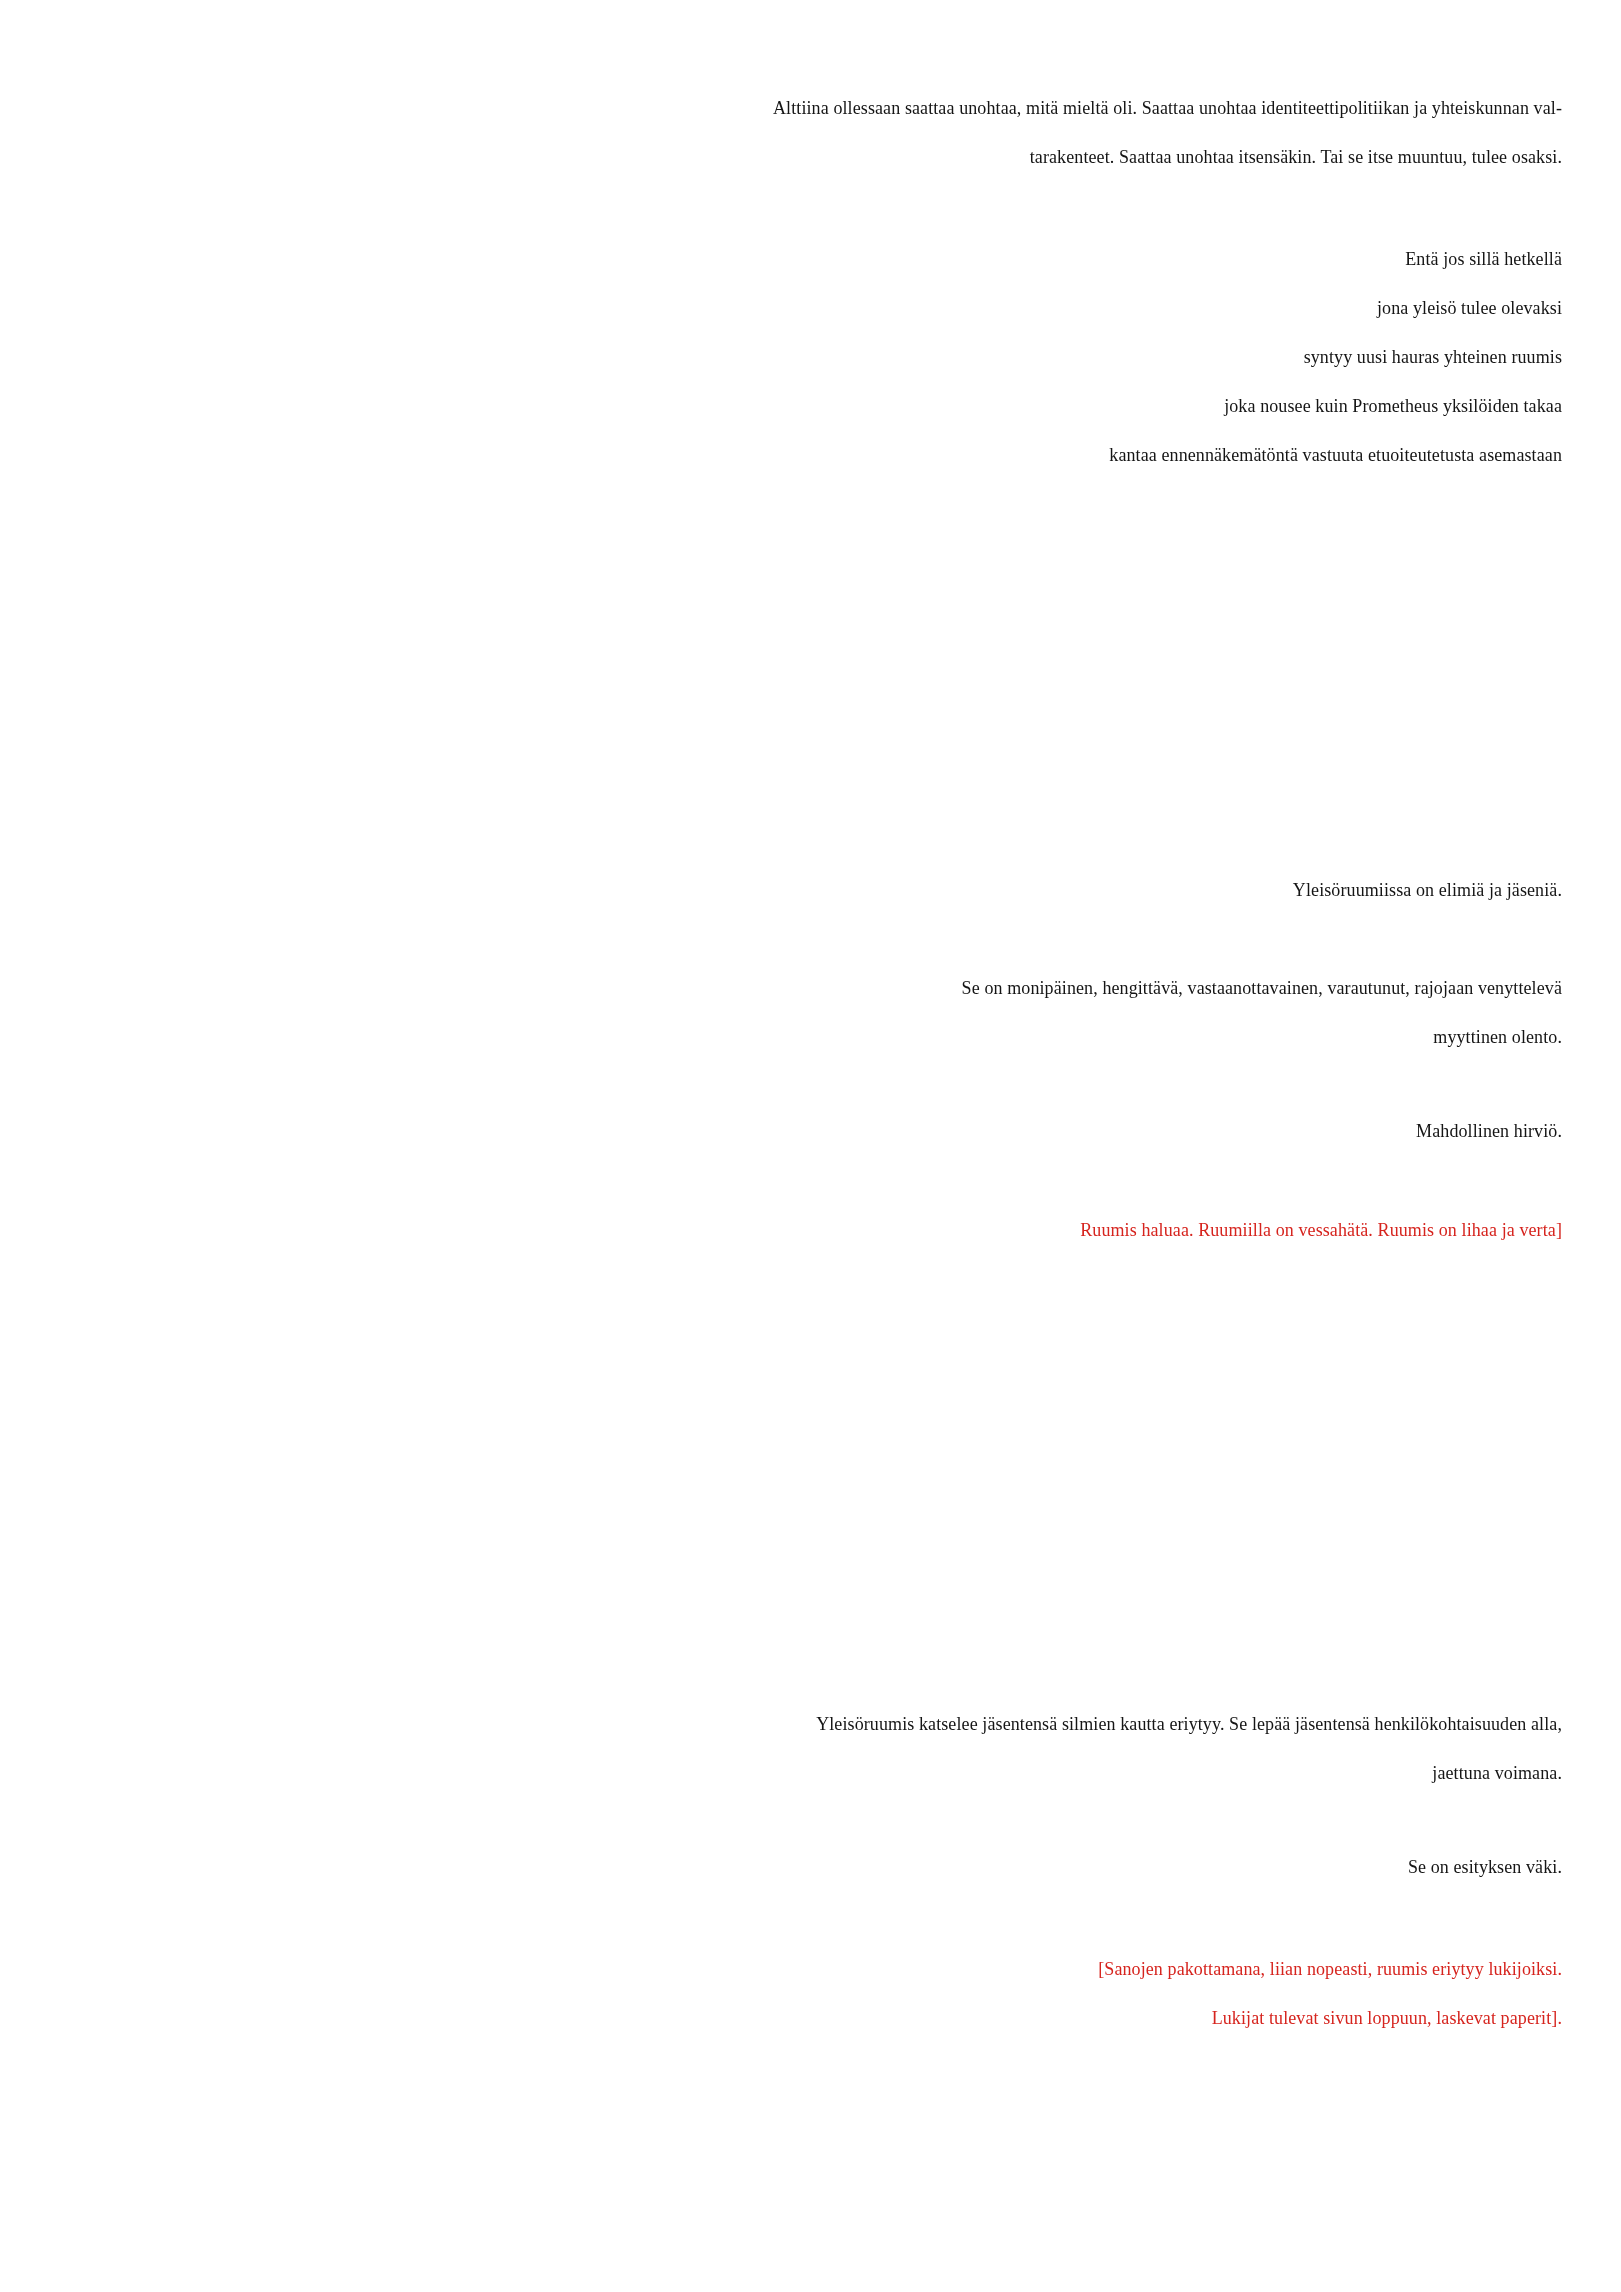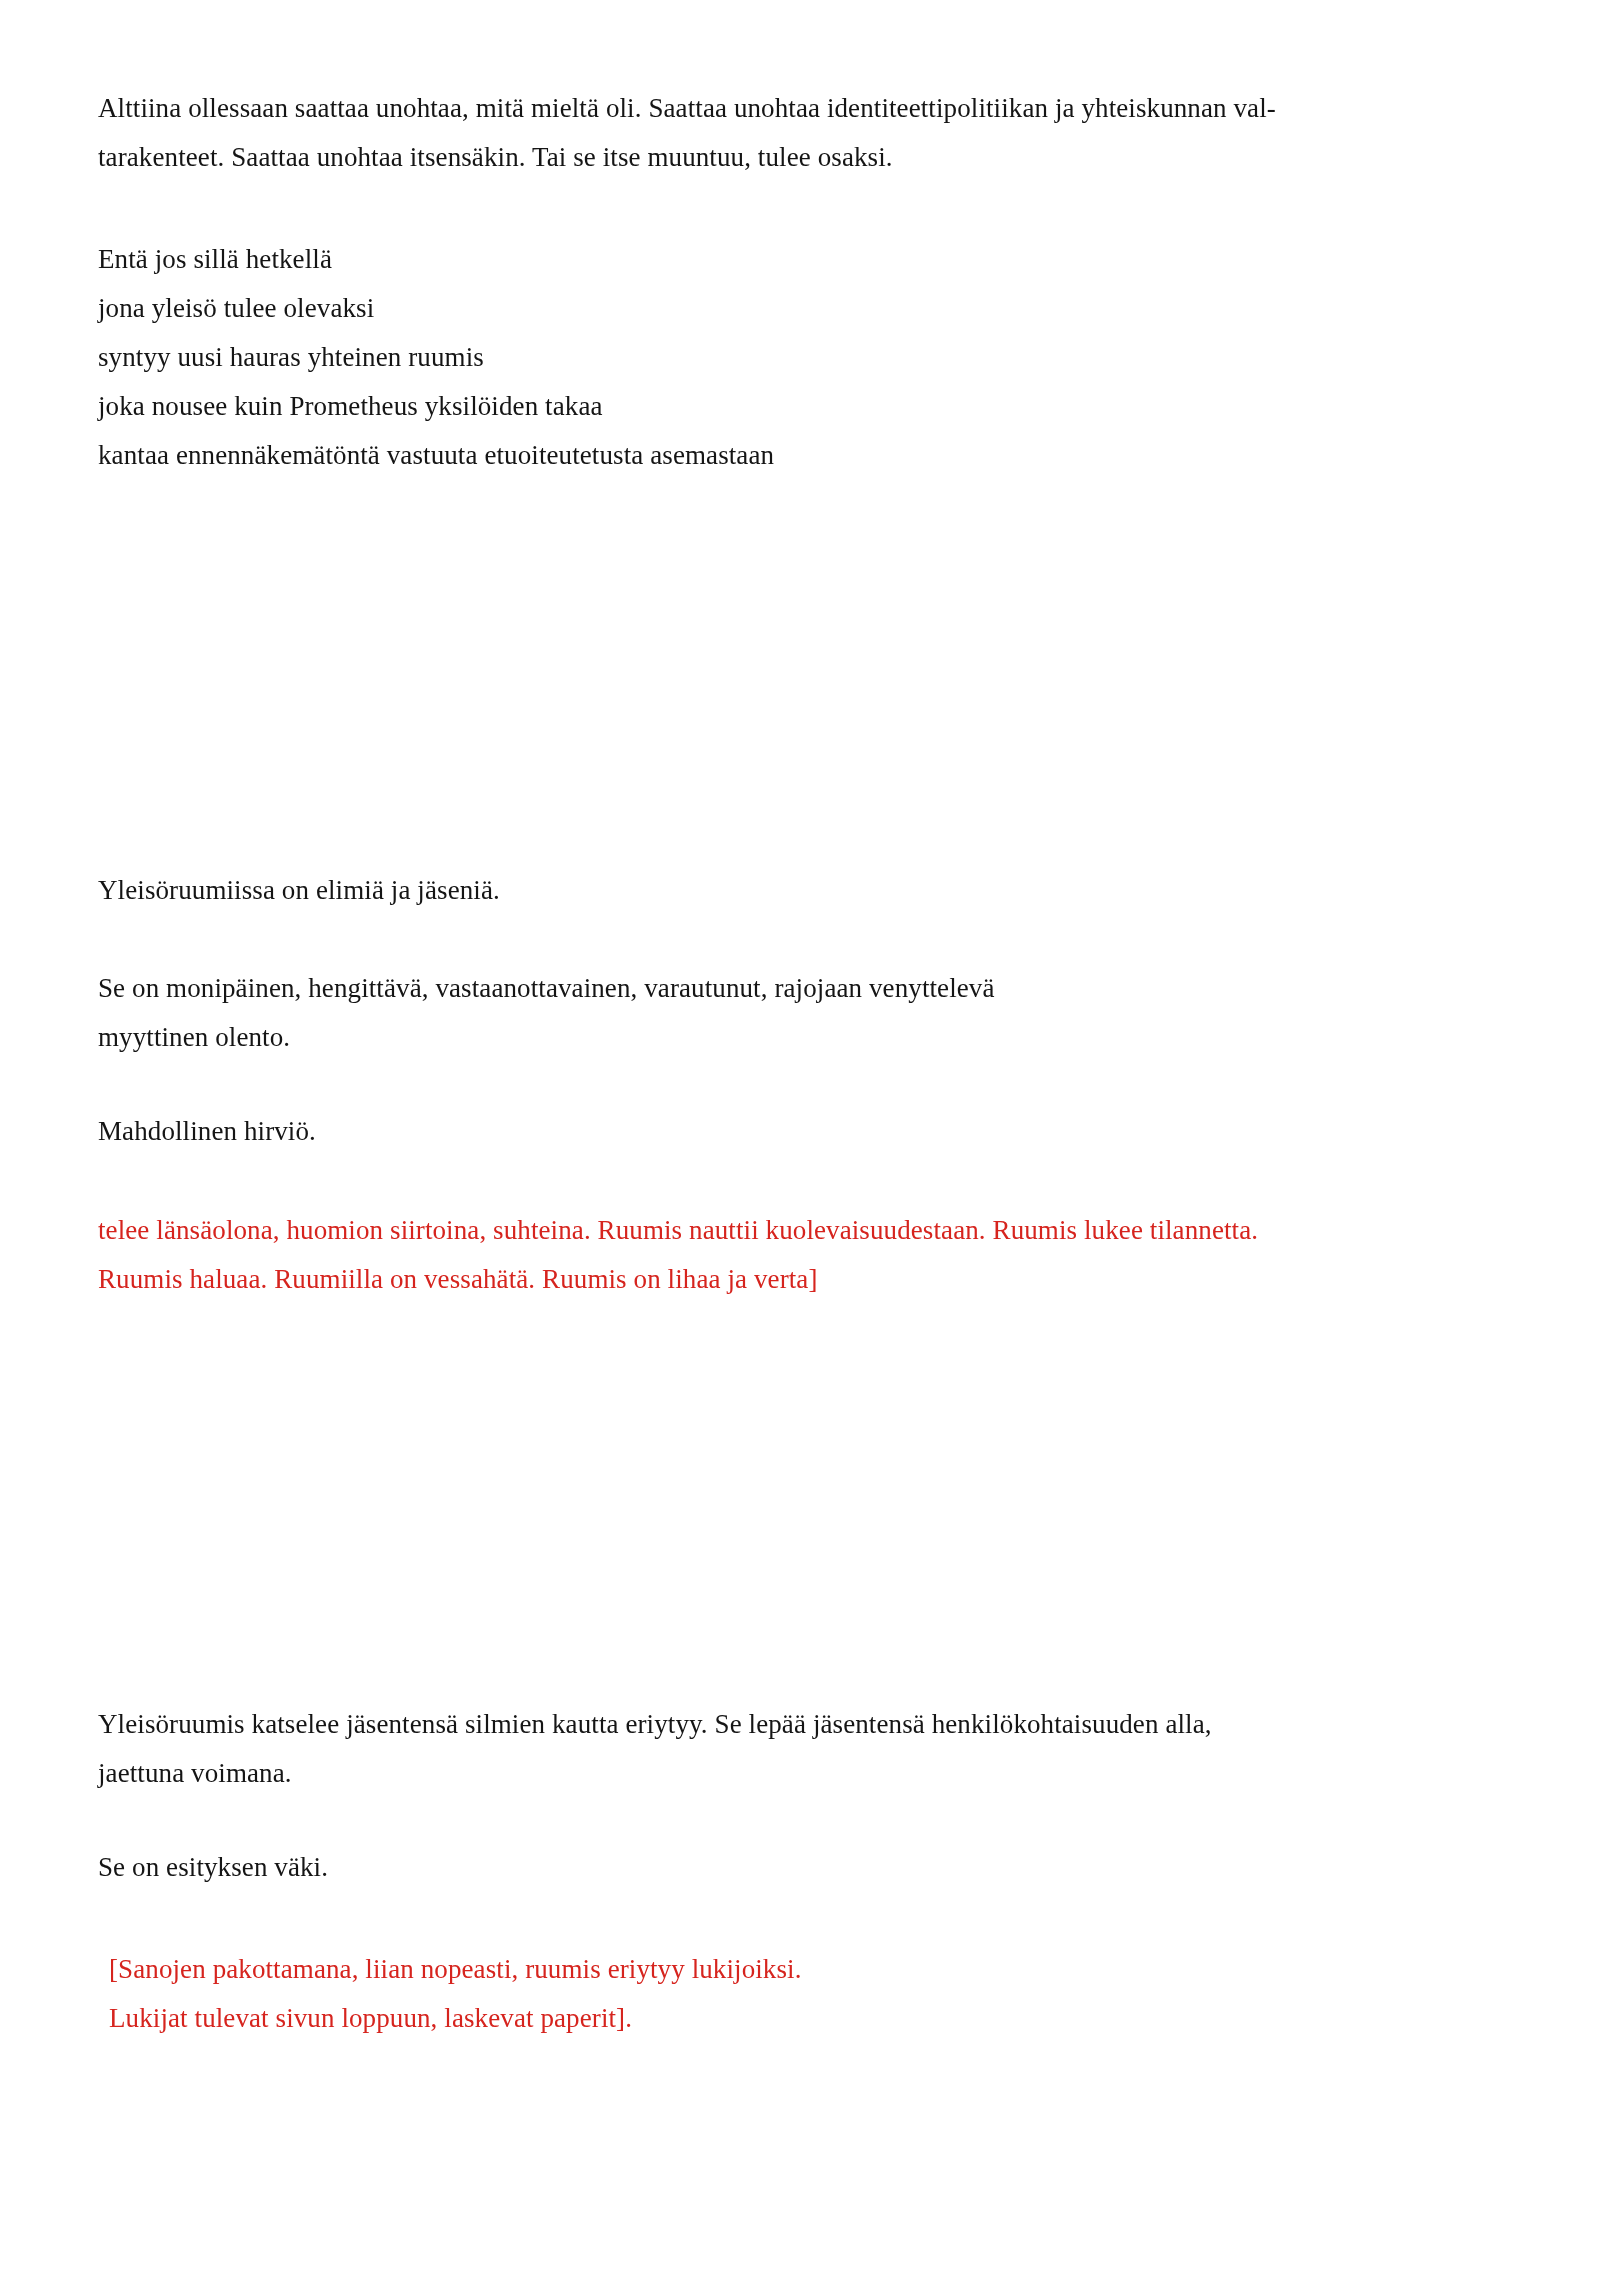--- a/index.html
+++ b/index.html
@@ -15,24 +15,25 @@
     font-family: "Liberation Serif", "DejaVu Serif", serif;
     color: var(--text-color, #151515);
     overflow: hidden;
   }
   .block {
     position: absolute;
     left: 98px;
     right: 59px;
   }
   .line {
-    font-size: 27px;
+    font-size: 18px;
     line-height: 49px;
     white-space: pre;
     letter-spacing: 0.1px;
+    text-align: right;
   }
   .red .line {
     color: var(--accent-red, #d6241e);
   }
   
   .b0 { top: 84px;   }
   .b1 { top: 235px;  }
   .b2 { top: 523px;  }
   .b3 { top: 866px;  }
   .b4 { top: 964px;  }
@@ -68,21 +69,20 @@
   <div class="block b4">
     <div class="line">Se on monipäinen, hengittävä, vastaanottavainen, varautunut, rajojaan venyttelevä</div>
     <div class="line">myyttinen olento.</div>
   </div>
 
   <div class="block b5">
     <div class="line">Mahdollinen hirviö.</div>
   </div>
 
   <div class="block b6 red">
-    <div class="line">telee länsäolona, huomion siirtoina, suhteina. Ruumis nauttii kuolevaisuudestaan. Ruumis lukee tilannetta.</div>
     <div class="line">Ruumis haluaa. Ruumiilla on vessahätä. Ruumis on lihaa ja verta]</div>
   </div>
 
   <div class="block b7">
     <div class="line">Yleisöruumis katselee jäsentensä silmien kautta eriytyy. Se lepää jäsentensä henkilökohtaisuuden alla,</div>
     <div class="line">jaettuna voimana.</div>
   </div>
 
   <div class="block b8">
     <div class="line">Se on esityksen väki.</div>

